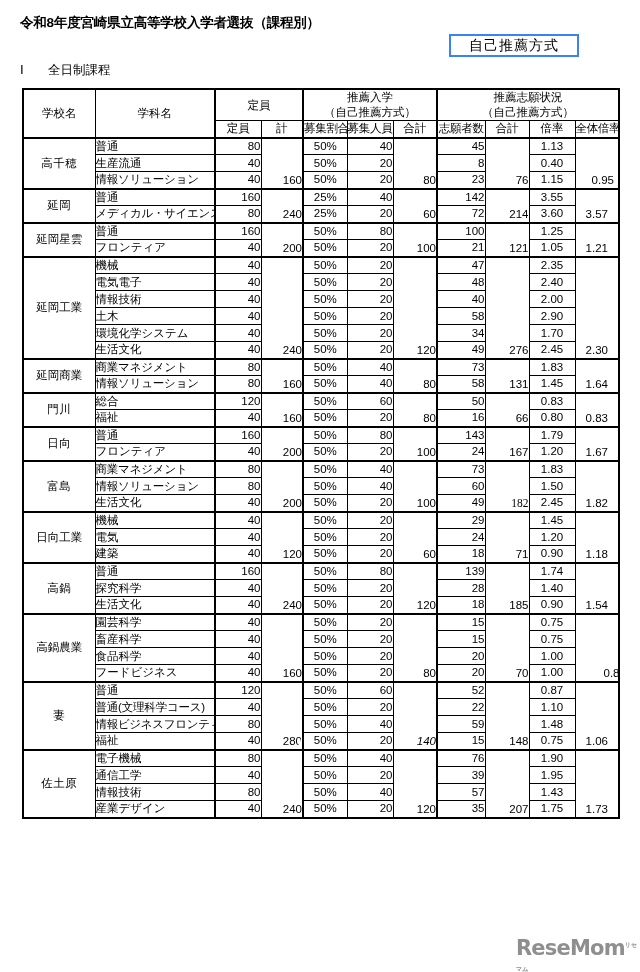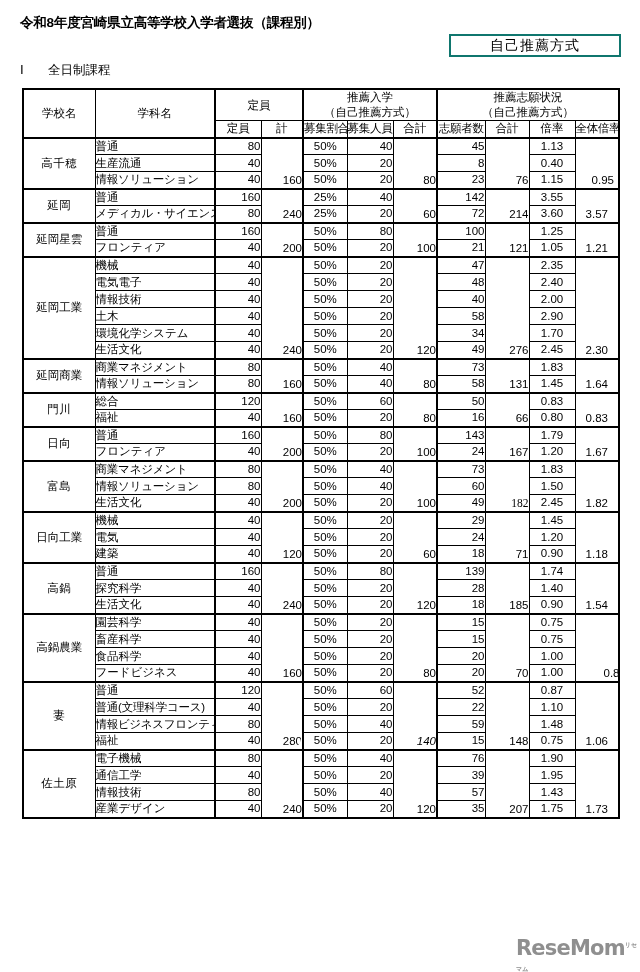--- a/index.html
+++ b/index.html
@@ -25,23 +25,23 @@
     font-weight: bold;
     letter-spacing: -0.2px;
     white-space: nowrap;
   }
 
   
   #method-badge {
     position: absolute;
     left: 449px;
     top: 34px;
-    width: 172px;
+    width: 130px;
     height: 23px;
-    border: 2px solid #0f766e;
+    border: 2px solid #3b82f6;
     box-sizing: border-box;
     display: flex;
     align-items: center;
     justify-content: center;
     font-size: 14px;
     letter-spacing: 1px;
     background: #fff;
   }
 
   

